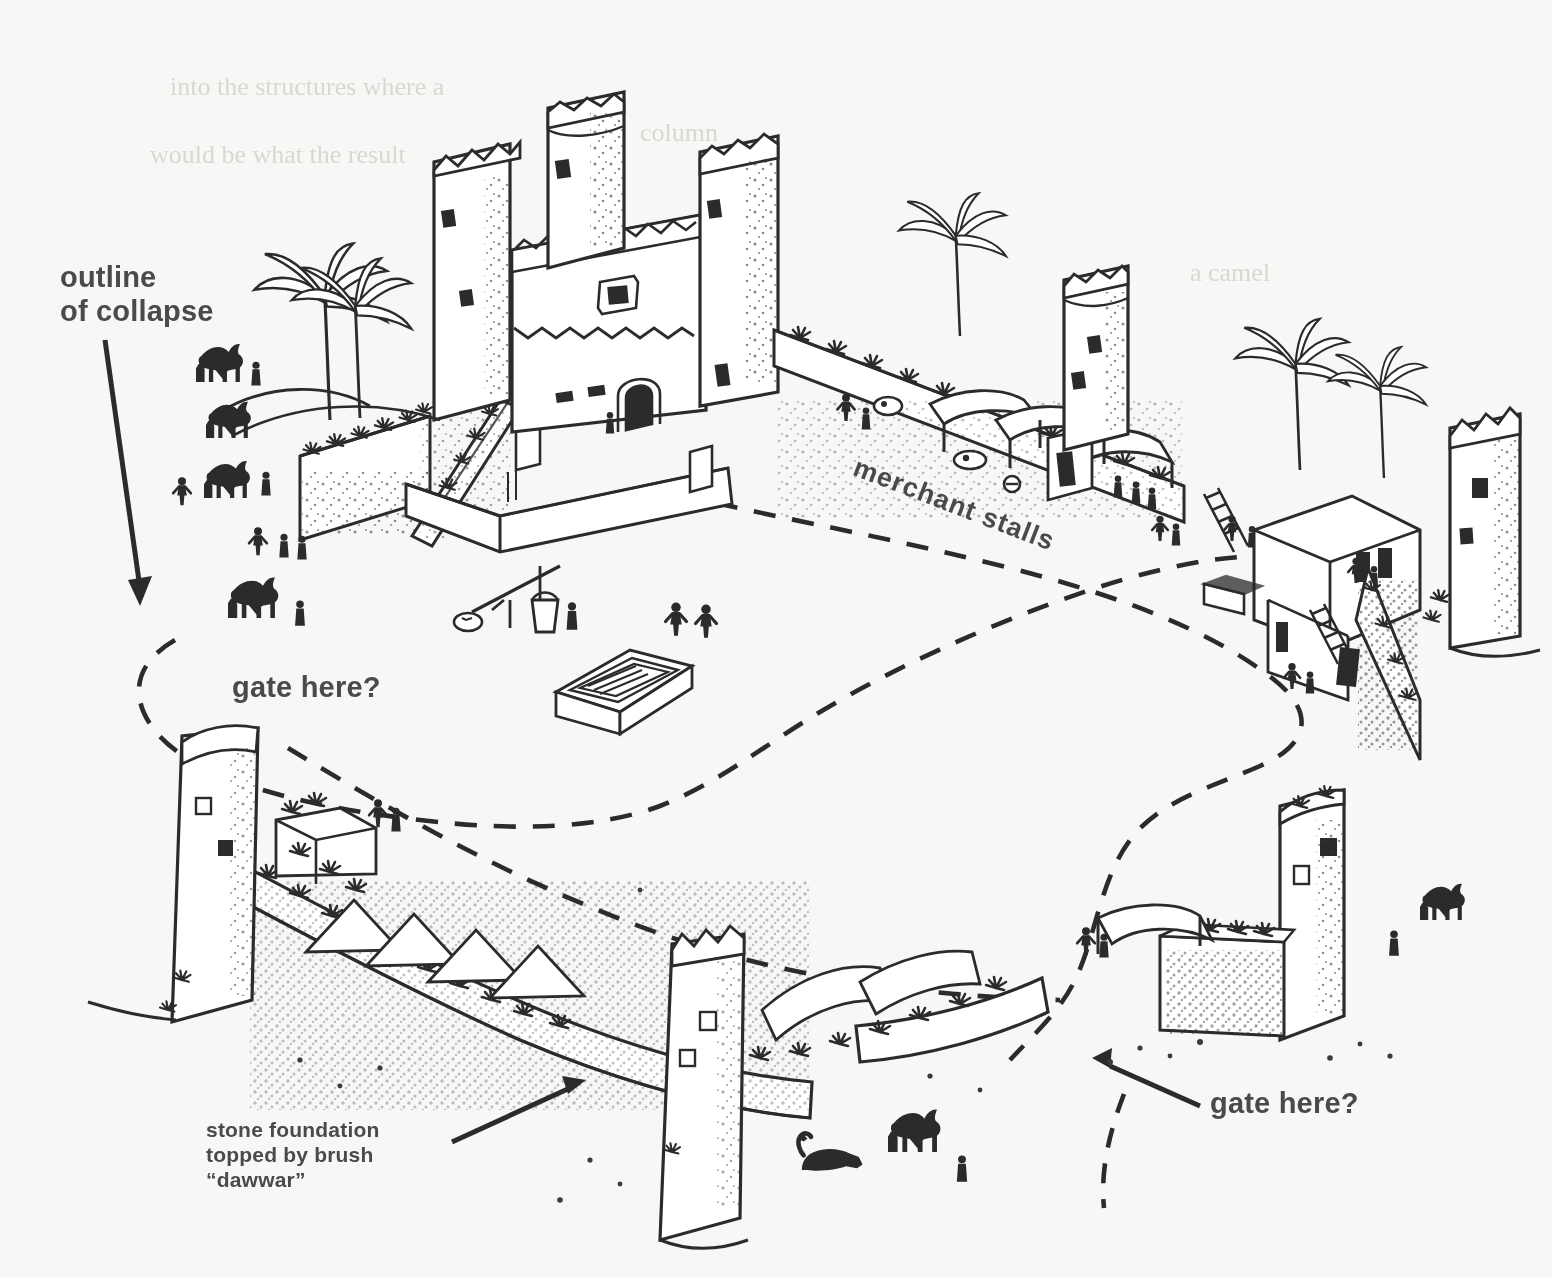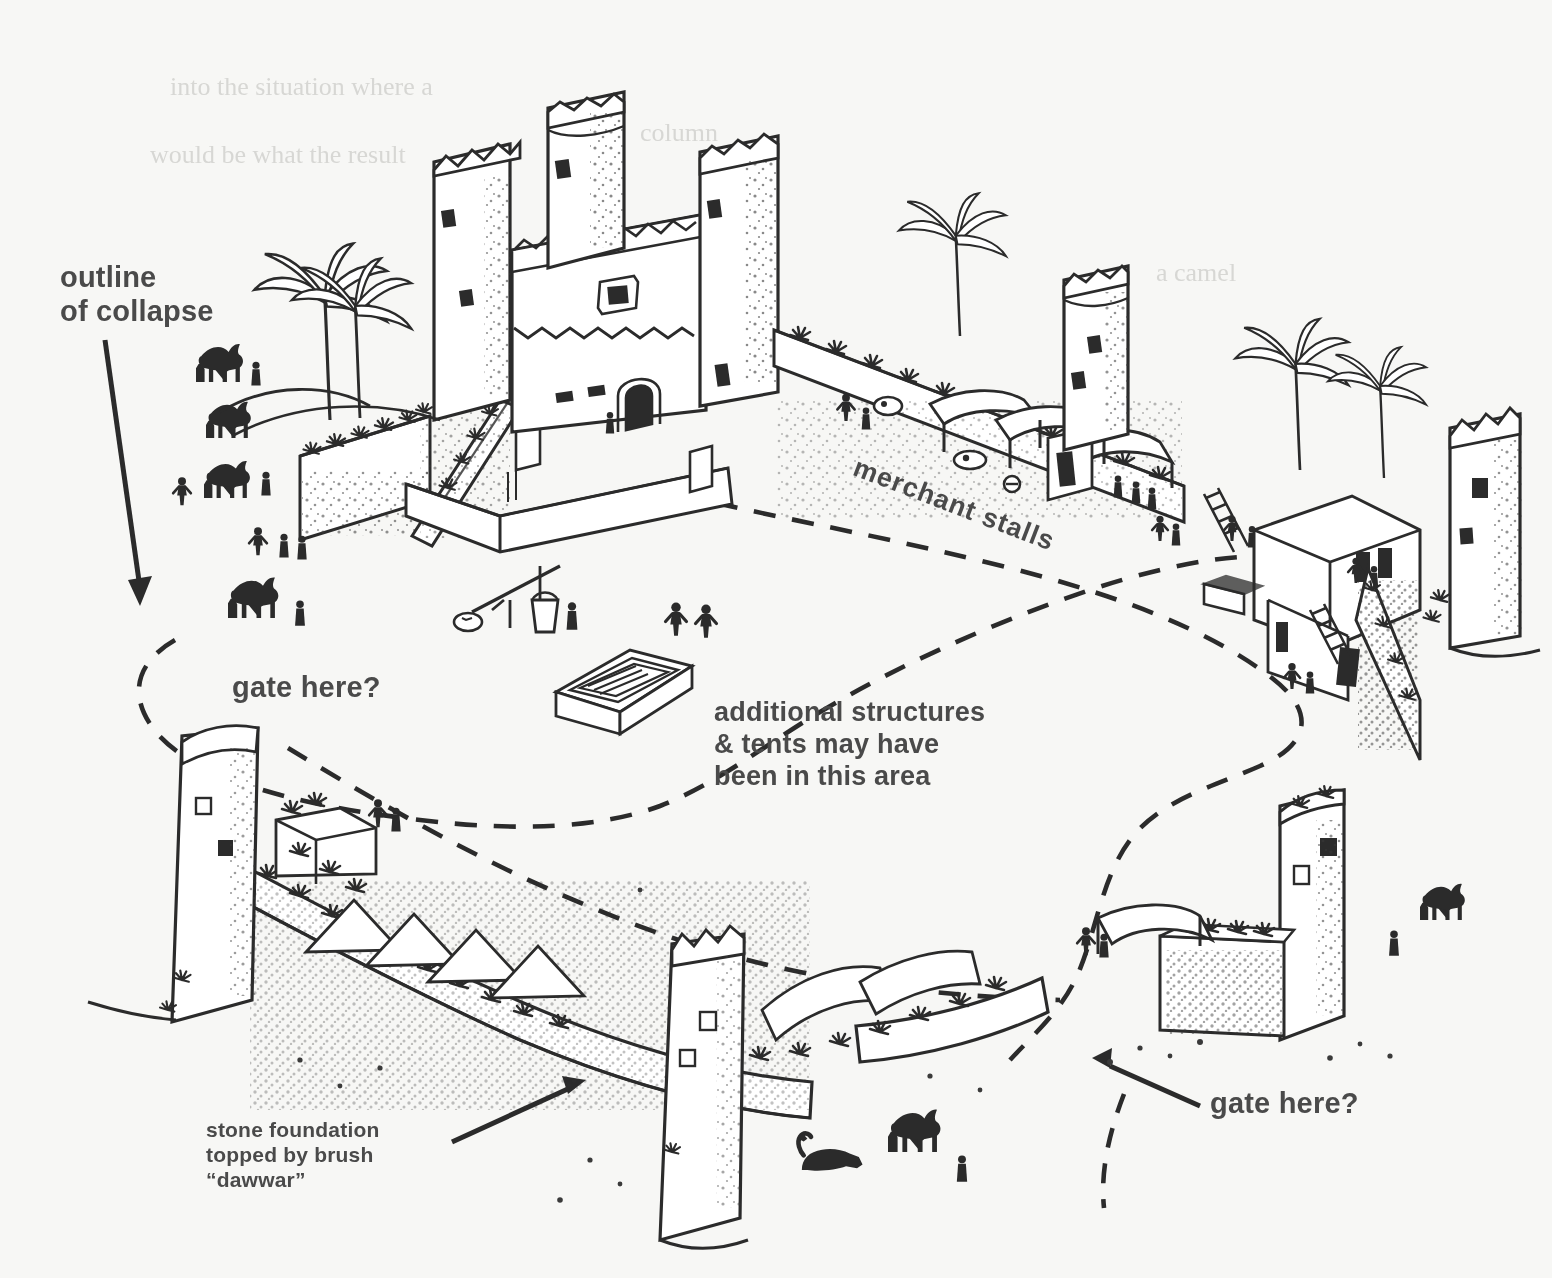--- a/index.html
+++ b/index.html
@@ -54,24 +54,24 @@
     font-size: 26px;
     white-space: nowrap;
     user-select: none;
   }
 </style>
 </head>
 <body>
 
 <div id="scene">
 
-  <div class="bleed" style="left:170px; top:72px;">into the situation where a</div>
+  <div class="bleed" style="left:170px; top:72px;">into the structures where a</div>
   <div class="bleed" style="left:640px; top:118px;">column</div>
   <div class="bleed" style="left:150px; top:140px;">would be  what the result</div>
-  <div class="bleed" style="left:1156px; top:258px;text-align:right;">a camel</div>
+  <div class="bleed" style="left:1190px; top:258px;text-align:right;">a camel</div>
 
   <svg class="layer" viewBox="0 0 1552 1278">
     <defs>
       <pattern id="speck" width="16" height="16" patternUnits="userSpaceOnUse">
         <circle cx="3" cy="4" r="1.6" fill="#3a3a3a"></circle>
         <circle cx="11" cy="9" r="1.3" fill="#3a3a3a"></circle>
         <circle cx="7" cy="13" r="1.1" fill="#3a3a3a"></circle>
         <circle cx="14" cy="2" r="1.0" fill="#3a3a3a"></circle>
       </pattern>
       <pattern id="speckDense" width="11" height="11" patternUnits="userSpaceOnUse">
@@ -691,21 +691,18 @@
         <circle cx="640" cy="890" r="2.4"></circle>
       <circle cx="930" cy="1076" r="2.6"></circle>
         <circle cx="980" cy="1090" r="2.4"></circle>
     </g>
   </svg>
 
   <div class="label lbl-outline">outline
 of collapse</div>
   <div class="label lbl-gate1">gate here?</div>
   <div class="label lbl-merchant">merchant stalls</div>
-  <div class="label lbl-additional">additional structures
-&amp; tents may have
-been in this area</div>
   <div class="label lbl-stone">stone foundation
 topped by brush
 “dawwar”</div>
   <div class="label lbl-gate2">gate here?</div>
 
 </div>
 
 </body></html>

